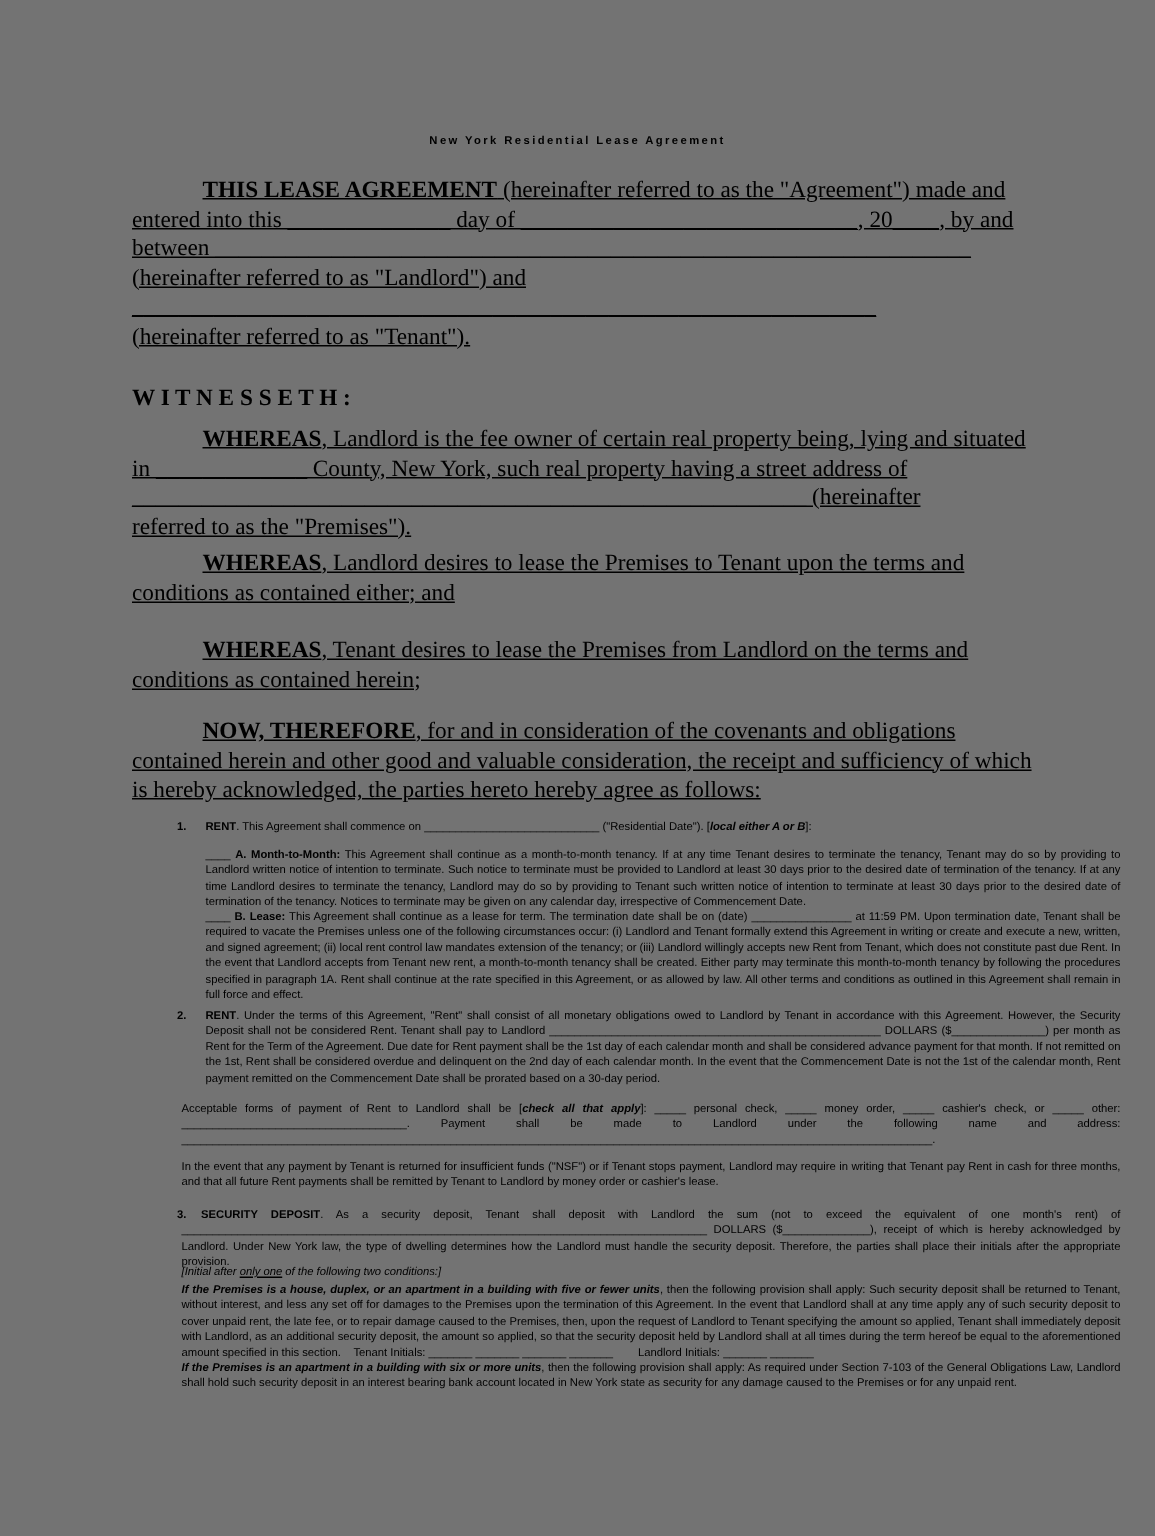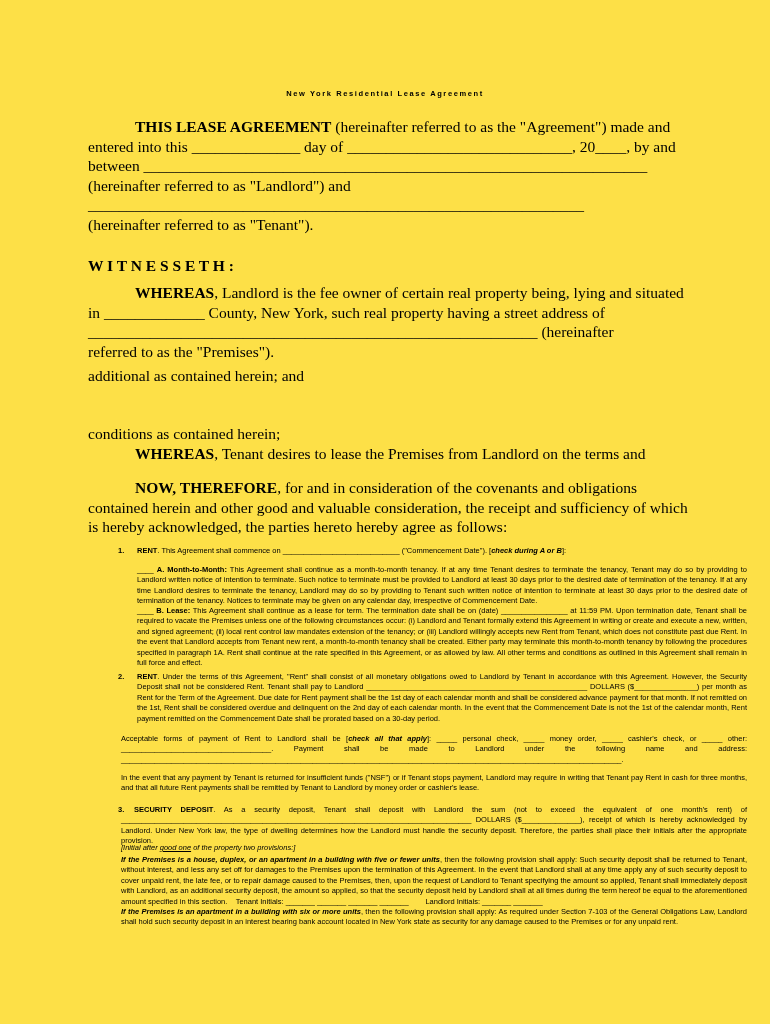--- a/index.html
+++ b/index.html
@@ -1,32 +1,32 @@
 <!DOCTYPE html>
 <html><head>
 <meta charset="utf-8">
 <style>
   html, body { margin: 0; padding: 0; background: #ffffff; }
   body { width: 770px; height: 1024px; position: relative; color: #000; }
-  .page { position: absolute; left: 0; top: 0; width: 770px; height: 1024px; background: #fde047; overflow: hidden; }
+  .page { position: absolute; left: 0; top: 0; width: 770px; height: 1024px; background: #737373; overflow: hidden; }
 
   .doc-title {
     position: absolute; left: 0; top: 89px; width: 770px;
     text-align: center;
     font-family: "Liberation Sans", sans-serif;
     font-size: 7.5px; font-weight: bold; letter-spacing: 1.6px;
   }
 
   .serif {
     position: absolute; left: 88px;
     font-family: "Liberation Serif", serif;
     font-size: 15.5px; line-height: 19.5px;
     white-space: pre;
   }
-  .tline { white-space: pre; }
+  .tline { white-space: pre; text-decoration: underline; }
 
   .small {
     font-family: "Liberation Sans", sans-serif;
     font-size: 7.5px; line-height: 10.4px;
     text-align: justify;
     position: absolute;
   }
   .cnum {
     position: absolute; left: 118px;
     font-family: "Liberation Sans", sans-serif;
@@ -48,35 +48,35 @@
 <div class="page">
 
   <div class="doc-title">New York Residential Lease Agreement</div>
 
   <div class="serif" style="top:117px"><div class="tline"><span class="s-tab"></span><span class="s-b">THIS LEASE AGREEMENT</span><span> (hereinafter referred to as the "Agreement") made and</span></div><div class="tline"><span>entered into this ______________ day of _____________________________, 20____, by and</span></div><div class="tline"><span>between _________________________________________________________________</span></div><div class="tline"><span>(hereinafter referred to as "Landlord") and</span></div><div class="tline"><span>________________________________________________________________</span></div><div class="tline"><span>(hereinafter referred to as "Tenant").</span></div></div>
 
   <div class="serif" style="top:256px"><span class="s-b">W I T N E S S E T H :</span></div>
 
   <div class="serif" style="top:283px"><div class="tline"><span class="s-tab"></span><span class="s-b">WHEREAS</span><span>, Landlord is the fee owner of certain real property being, lying and situated</span></div><div class="tline"><span>in _____________ County, New York, such real property having a street address of</span></div><div class="tline"><span>__________________________________________________________ (hereinafter</span></div><div class="tline"><span>referred to as the "Premises").</span></div></div>
 
-  <div class="serif" style="top:366px"><div class="tline"><span>additional as contained herein; and</span></div></div>
+  <div class="serif" style="top:366px"><div class="tline"><span class="s-tab"></span><span class="s-b">WHEREAS</span><span>, Landlord desires to lease the Premises to Tenant upon the terms and</span></div><div class="tline"><span>conditions as contained either; and</span></div></div>
 
-  <div class="serif" style="top:424px"><div class="tline"><span>conditions as contained herein;</span></div><div class="tline"><span class="s-tab"></span><span class="s-b">WHEREAS</span><span>, Tenant desires to lease the Premises from Landlord on the terms and</span></div></div>
+  <div class="serif" style="top:424px"><div class="tline"><span class="s-tab"></span><span class="s-b">WHEREAS</span><span>, Tenant desires to lease the Premises from Landlord on the terms and</span></div><div class="tline"><span>conditions as contained herein;</span></div></div>
 
   <div class="serif" style="top:478px"><div class="tline"><span class="s-tab"></span><span class="s-b">NOW, THEREFORE</span><span>, for and in consideration of the covenants and obligations</span></div><div class="tline"><span>contained herein and other good and valuable consideration, the receipt and sufficiency of which</span></div><div class="tline"><span>is hereby acknowledged, the parties hereto hereby agree as follows:</span></div></div>
 
   <span class="cnum" style="top:546px">1.</span>
-  <div class="small ind-a" style="top:546px"><span class="s-b">RENT</span><span>.  This Agreement shall commence on ____________________________ ("Commencement Date"). [</span><span class="s-bi">check during A or B</span><span>]:</span></div>
+  <div class="small ind-a" style="top:546px"><span class="s-b">RENT</span><span>.  This Agreement shall commence on ____________________________ ("Residential Date"). [</span><span class="s-bi">local either A or B</span><span>]:</span></div>
   <div class="small ind-a" style="top:565px"><span>____ </span><span class="s-b">A. Month-to-Month:</span><span> This Agreement shall continue as a month-to-month tenancy. If at any time Tenant desires to terminate the tenancy, Tenant may do so by providing to Landlord written notice of intention to terminate. Such notice to terminate must be provided to Landlord at least 30 days prior to the desired date of termination of the tenancy. If at any time Landlord desires to terminate the tenancy, Landlord may do so by providing to Tenant such written notice of intention to terminate at least 30 days prior to the desired date of termination of the tenancy. Notices to terminate may be given on any calendar day, irrespective of Commencement Date.</span></div>
   <div class="small ind-a" style="top:606px"><span>____ </span><span class="s-b">B. Lease:</span><span> This Agreement shall continue as a lease for term. The termination date shall be on (date) ________________ at 11:59 PM. Upon termination date, Tenant shall be required to vacate the Premises unless one of the following circumstances occur: (i) Landlord and Tenant formally extend this Agreement in writing or create and execute a new, written, and signed agreement; (ii) local rent control law mandates extension of the tenancy; or (iii) Landlord willingly accepts new Rent from Tenant, which does not constitute past due Rent. In the event that Landlord accepts from Tenant new rent, a month-to-month tenancy shall be created. Either party may terminate this month-to-month tenancy by following the procedures specified in paragraph 1A. Rent shall continue at the rate specified in this Agreement, or as allowed by law. All other terms and conditions as outlined in this Agreement shall remain in full force and effect.</span></div>
 
   <span class="cnum" style="top:672px">2.</span>
   <div class="small ind-a" style="top:672px"><span class="s-b">RENT</span><span>.  Under the terms of this Agreement, "Rent" shall consist of all monetary obligations owed to Landlord by Tenant in accordance with this Agreement. However, the Security Deposit shall not be considered Rent. Tenant shall pay to Landlord _____________________________________________________ DOLLARS ($_______________) per month as Rent for the Term of the Agreement. Due date for Rent payment shall be the 1st day of each calendar month and shall be considered advance payment for that month. If not remitted on the 1st, Rent shall be considered overdue and delinquent on the 2nd day of each calendar month. In the event that the Commencement Date is not the 1st of the calendar month, Rent payment remitted on the Commencement Date shall be prorated based on a 30-day period.</span></div>
   <div class="small ind-b" style="top:734px"><span>Acceptable forms of payment of Rent to Landlord shall be [</span><span class="s-bi">check all that apply</span><span>]: _____ personal check, _____ money order, _____ cashier's check, or _____ other: ____________________________________. Payment shall be made to Landlord under the following name and address: ________________________________________________________________________________________________________________________.</span></div>
   <div class="small ind-b" style="top:773px"><span>In the event that any payment by Tenant is returned for insufficient funds ("NSF") or if Tenant stops payment, Landlord may require in writing that Tenant pay Rent in cash for three months, and that all future Rent payments shall be remitted by Tenant to Landlord by money order or cashier's lease.</span></div>
 
   <span class="cnum" style="top:805px">3.</span>
   <div class="small ind-b head-indent" style="top:805px"><span class="s-b">SECURITY DEPOSIT</span><span>.  As a security deposit, Tenant shall deposit with Landlord the sum (not to exceed the equivalent of one month's rent) of ____________________________________________________________________________________ DOLLARS ($______________), receipt of which is hereby acknowledged by Landlord. Under New York law, the type of dwelling determines how the Landlord must handle the security deposit. Therefore, the parties shall place their initials after the appropriate provision.</span></div>
-  <div class="small ind-b" style="top:843px"><span class="s-i">[Initial after </span><span class="s-iu">good one</span><span class="s-i"> of the property two provisions:]</span></div>
+  <div class="small ind-b" style="top:843px"><span class="s-i">[Initial after </span><span class="s-iu">only one</span><span class="s-i"> of the following two conditions:]</span></div>
   <div class="small ind-b" style="top:855px"><span class="s-bi">If the Premises is a house, duplex, or an apartment in a building with five or fewer units</span><span>, then the following provision shall apply: Such security deposit shall be returned to Tenant, without interest, and less any set off for damages to the Premises upon the termination of this Agreement. In the event that Landlord shall at any time apply any of such security deposit to cover unpaid rent, the late fee, or to repair damage caused to the Premises, then, upon the request of Landlord to Tenant specifying the amount so applied, Tenant shall immediately deposit with Landlord, as an additional security deposit, the amount so applied, so that the security deposit held by Landlord shall at all times during the term hereof be equal to the aforementioned amount specified in this section.&nbsp;&nbsp;&nbsp;&nbsp;Tenant Initials: _______ _______ _______ _______&nbsp;&nbsp;&nbsp;&nbsp;&nbsp;&nbsp;&nbsp;&nbsp;Landlord Initials: _______ _______</span></div>
   <div class="small ind-b" style="top:907px"><span class="s-bi">If the Premises is an apartment in a building with six or more units</span><span>, then the following provision shall apply: As required under Section 7-103 of the General Obligations Law, Landlord shall hold such security deposit in an interest bearing bank account located in New York state as security for any damage caused to the Premises or for any unpaid rent.</span></div>
 
 </div>
 
 </body></html>

